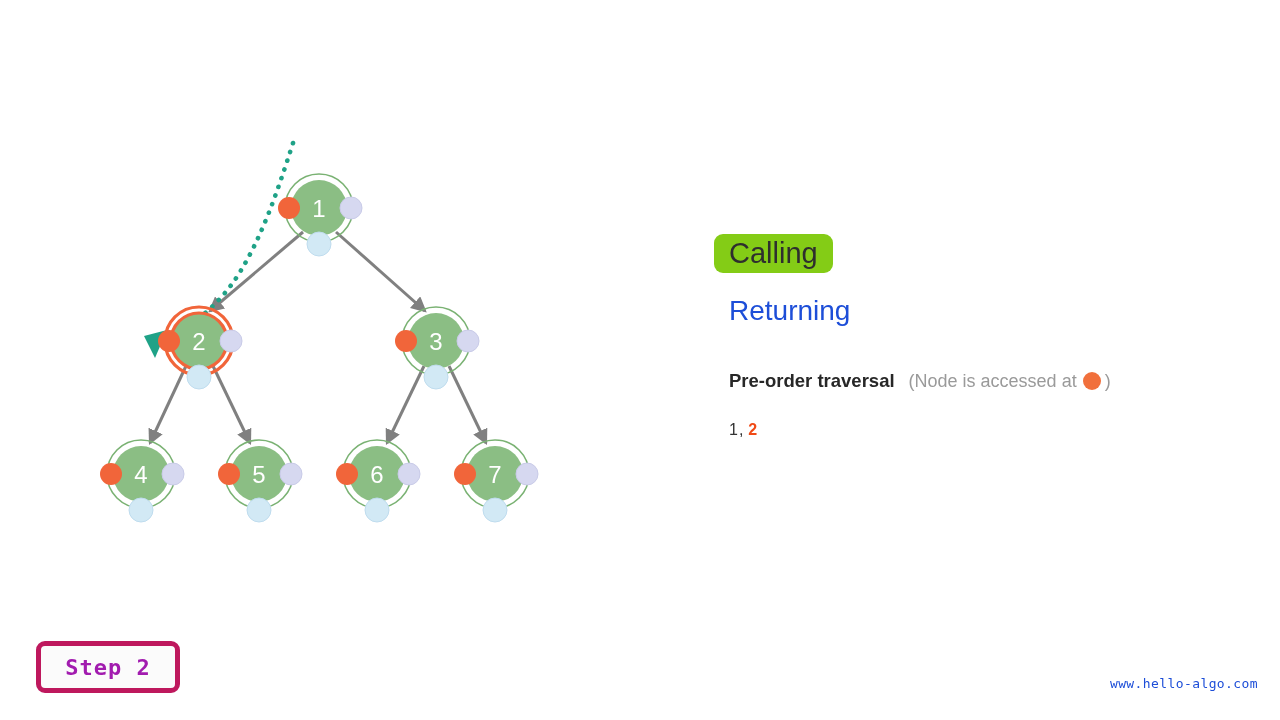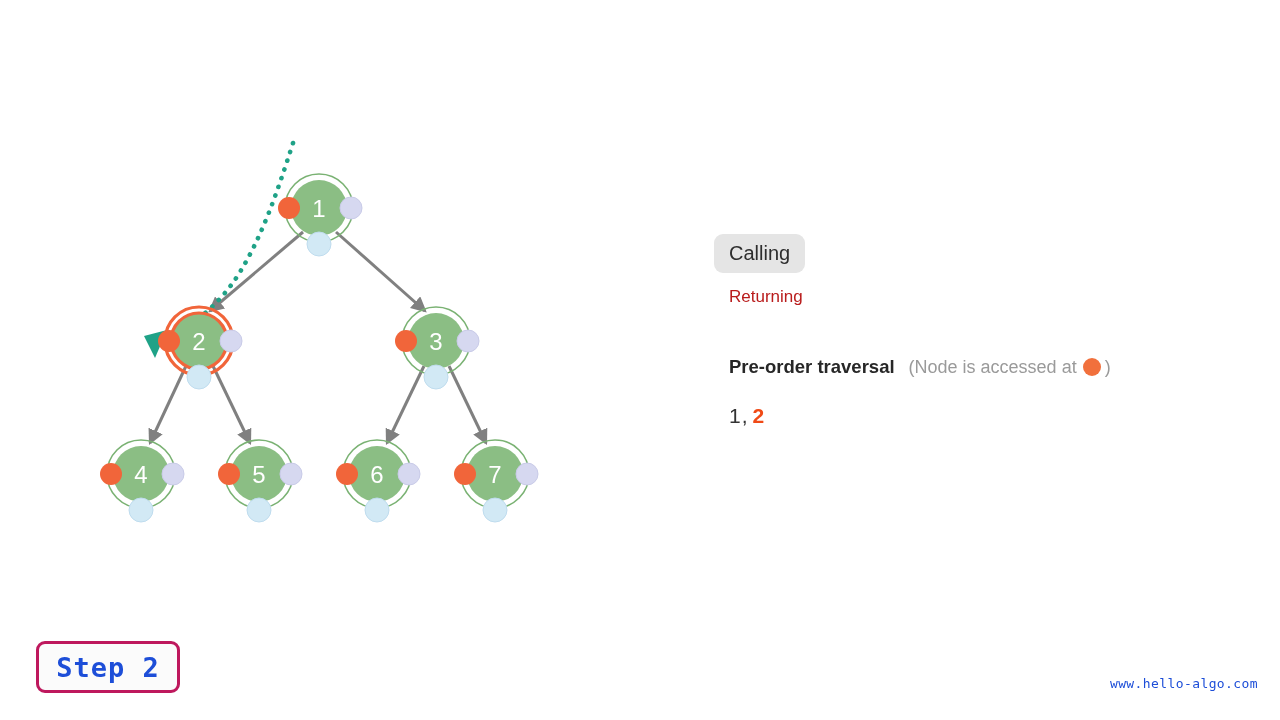--- a/index.html
+++ b/index.html
@@ -29,35 +29,35 @@
   
   #info-panel {
     position: absolute;
     left: 714px;
     top: 234px;
     width: 540px;
   }
 
   .state-badge {
     display: inline-block;
-    background: #e5e5e5;
+    background: #84cc16;
     border-radius: 9px;
     padding: 7px 15px 8px 15px;
-    font-size: 20px;
+    font-size: 29px;
     line-height: 24px;
     color: #2e2e2e;
   }
 
   .state-plain {
     display: block;
-    margin-top: 10px;
+    margin-top: 24px;
     padding: 0 15px;
-    font-size: 17px;
+    font-size: 28px;
     line-height: 28px;
-    color: #b91c1c;
+    color: #1d4ed8;
   }
 
   .legend-row {
     margin-top: 44px;
     padding: 0 15px;
     font-size: 18px;
     line-height: 23px;
     white-space: nowrap;
   }
   .legend-title {
@@ -76,21 +76,21 @@
     height: 18px;
     border-radius: 50%;
     background: #f1703c;
     vertical-align: -3px;
     margin: 0 4px 0 6px;
   }
 
   .result-row {
     margin-top: 24px;
     padding: 0 15px;
-    font-size: 21px;
+    font-size: 16px;
     line-height: 26px;
     color: #333333;
   }
   .result-item {
     display: inline-block;
   }
   .result-item.current {
     color: #f04a16;
     font-weight: bold;
   }
@@ -101,31 +101,31 @@
   }
 
   
   #step-badge {
     position: absolute;
     left: 36px;
     top: 641px;
     width: 144px;
     height: 52px;
     box-sizing: border-box;
-    border: 3px solid #be185d;
+    border: 5px solid #be185d;
     border-radius: 9px;
     background: #fbfbfb;
     display: flex;
     align-items: center;
     justify-content: center;
     font-family: "DejaVu Sans Mono", monospace;
     font-weight: bold;
-    font-size: 27px;
+    font-size: 22px;
     letter-spacing: 1px;
-    color: #1d4ed8;
+    color: #a21caf;
   }
 
   
   #watermark {
     position: absolute;
     right: 22px;
     top: 676px;
     font-family: "DejaVu Sans Mono", monospace;
     font-size: 13px;
     letter-spacing: 0.4px;

